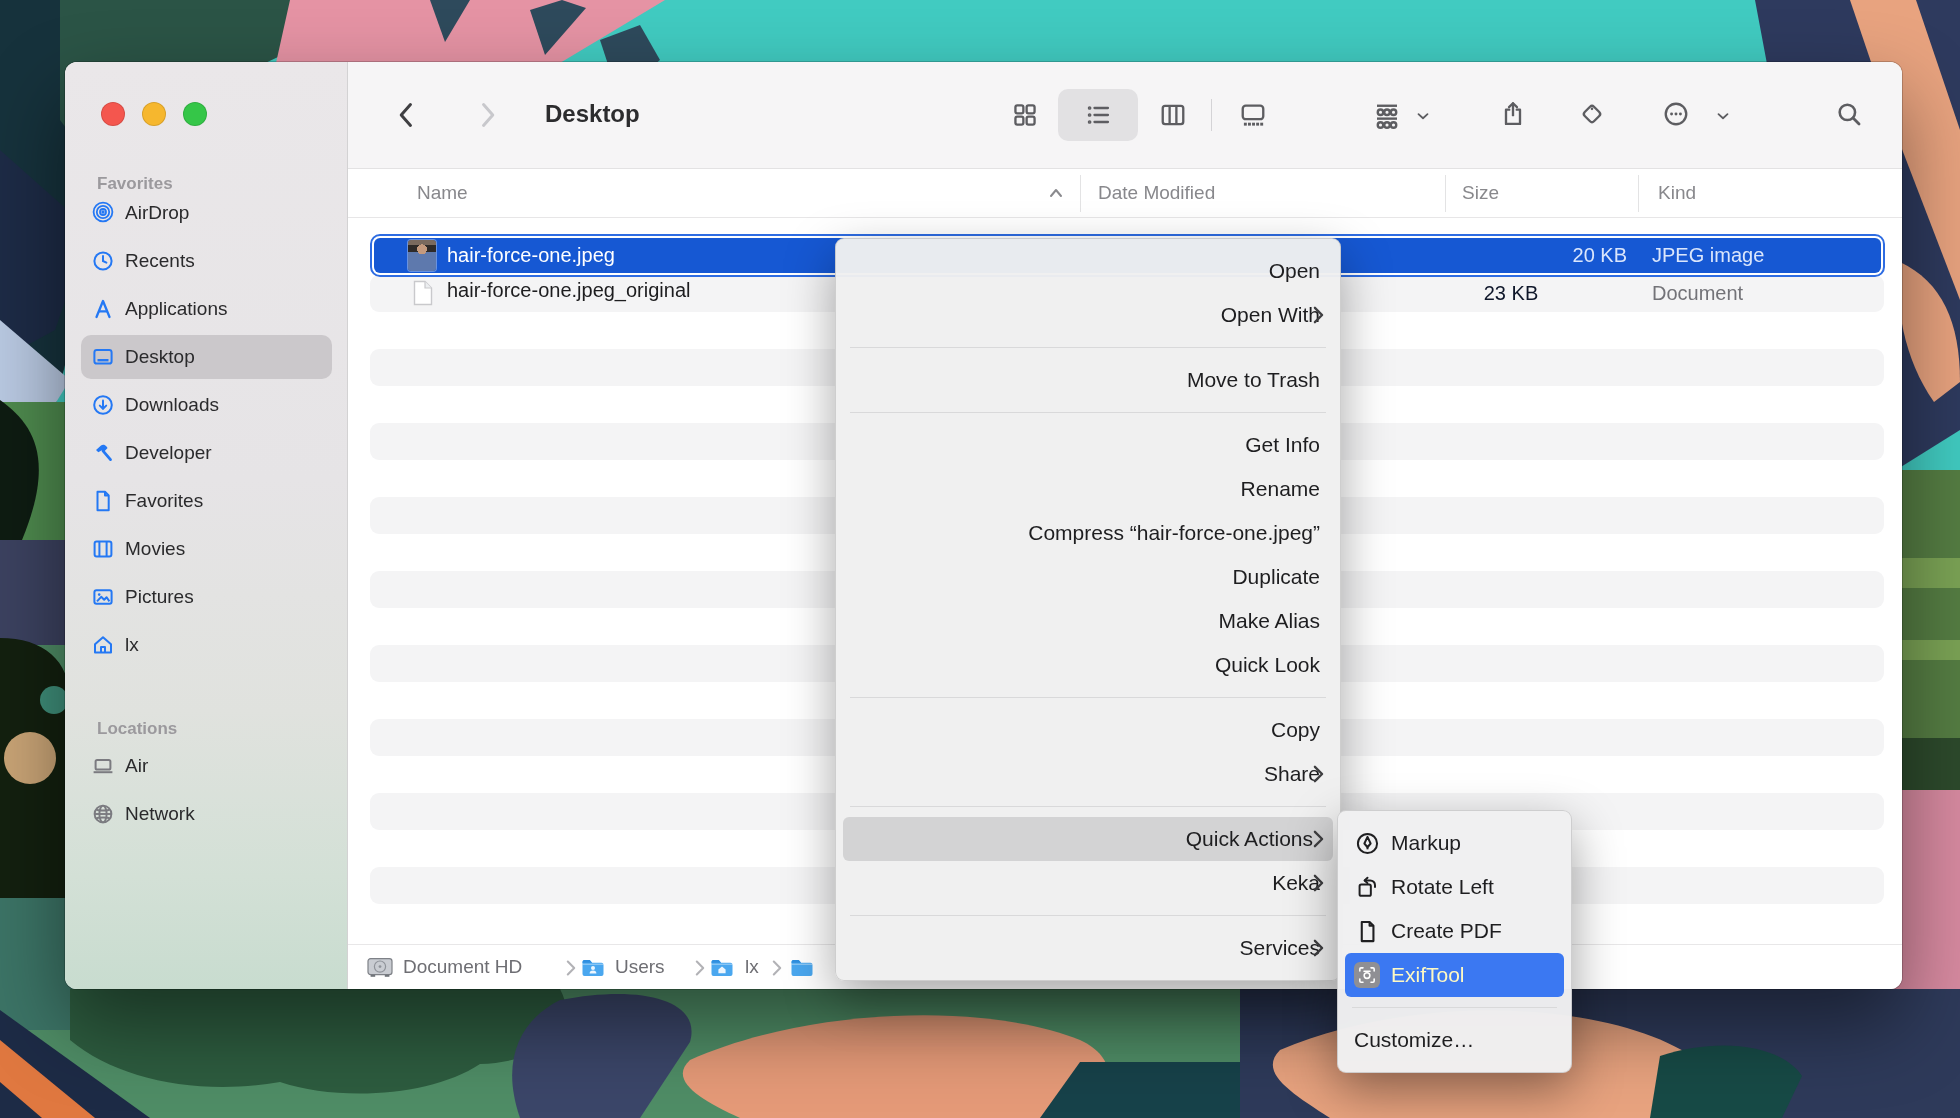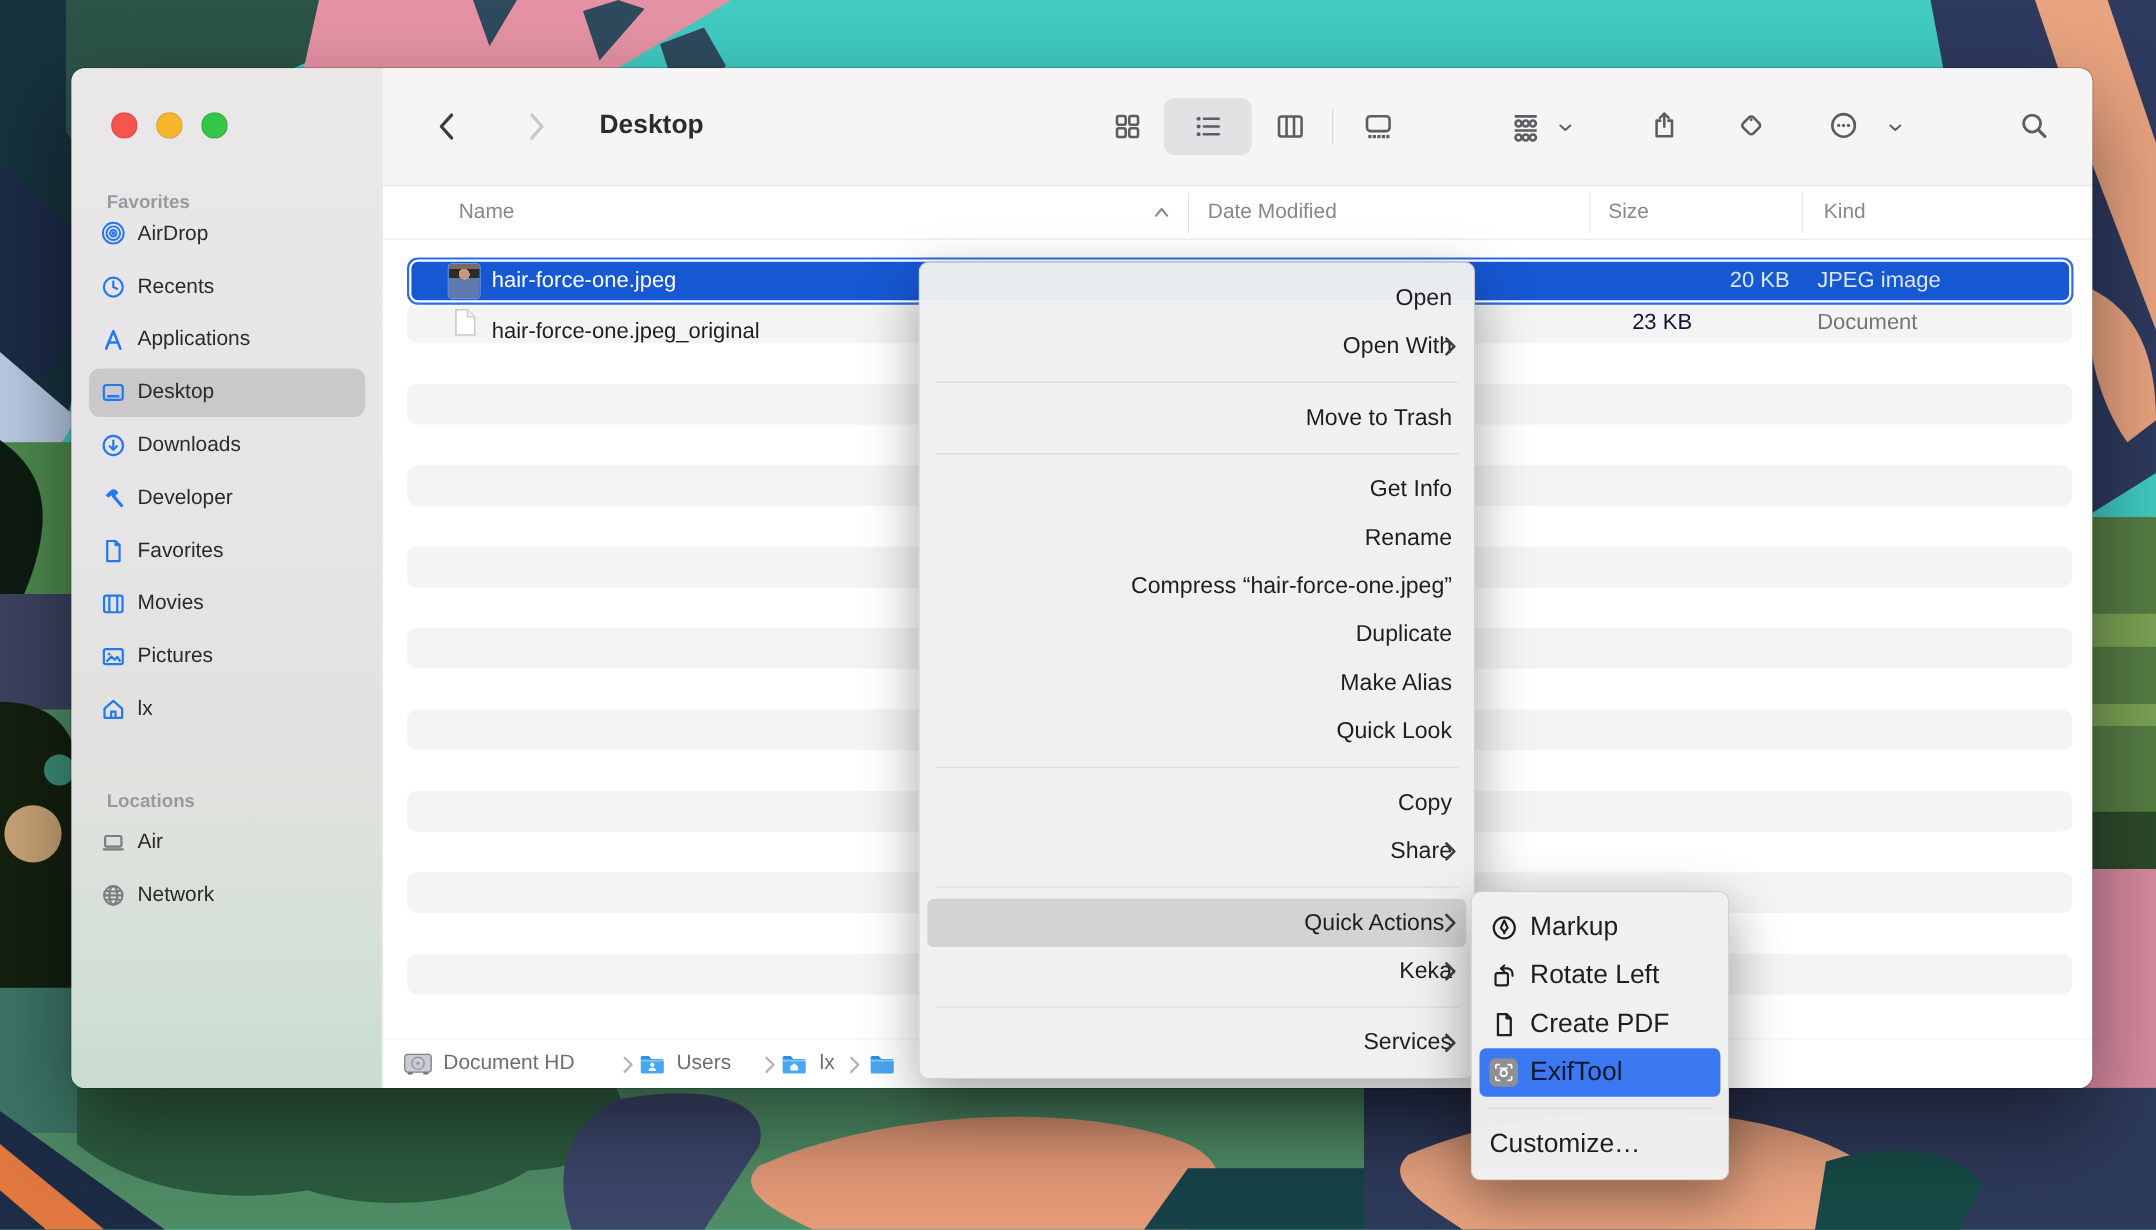--- a/index.html
+++ b/index.html
@@ -63,23 +63,23 @@
   .menu{position:absolute;background:rgba(239,239,240,.97);border:1px solid rgba(0,0,0,.14);border-radius:9px;
         box-shadow:0 18px 50px rgba(0,0,0,.35);padding:10px 0;}
   .mi{position:relative;height:44px;line-height:44px;font-size:21px;color:#1e1e20;padding:0 20px 0 25px;text-align:right;}
   .mi .chev{position:absolute;right:16px;top:13px;color:#3e3e40;}
   .mi.hl-gray{margin:0 7px;border-radius:6px;background:var(--menu-highlight-gray);}
   .mi.hl-gray .chev{right:9px;}
   .msep{height:1px;background:#d9d9da;margin:10px 14px;}
 
   .submenu{position:absolute;background:rgba(240,240,241,.98);border:1px solid rgba(0,0,0,.14);border-radius:9px;
         box-shadow:0 18px 50px rgba(0,0,0,.38);padding:10px 0;}
-  .smi{position:relative;height:44px;display:flex;align-items:center;font-size:24px;color:#1e1e20;margin:0 7px;padding:0 9px;border-radius:6px;}
+  .smi{position:relative;height:44px;display:flex;align-items:center;font-size:21px;color:#1e1e20;margin:0 7px;padding:0 9px;border-radius:6px;}
   .smi .ibox{width:26px;height:26px;margin-right:11px;display:flex;align-items:center;justify-content:center;color:#1f1f21;flex:0 0 auto;}
-  .smi.hl-blue{background:var(--menu-highlight-blue);color:#0f172a;}
+  .smi.hl-blue{background:var(--menu-highlight-blue);color:#fef9c3;}
   .exif-badge{width:26px;height:26px;border-radius:6px;background:#8f8f94;display:flex;align-items:center;justify-content:center;color:#fff;}
 </style>
 </head>
 <body>
 
 <svg width="0" height="0" style="position:absolute">
   <defs>
     <symbol id="i-chevL" viewBox="0 0 24 26">
         <path d="M15 4 L7 13 L15 22" fill="none" stroke="currentColor" stroke-width="2.6" stroke-linecap="round" stroke-linejoin="round"></path>
       </symbol>
@@ -525,21 +525,21 @@
         <div class="fill"></div>
       </div>
       <div class="thumb" style="left:60px;top:22px;"></div>
       <span class="rowtxt" style="left:99px;top:16px;line-height:43px;color:#ffffff;font-weight:400;">hair-force-one.jpeg</span>
       <span class="rowtxt" style="left:1047px;top:16px;width:232px;text-align:right;line-height:43px;color:rgba(235,242,255,.92);">20 KB</span>
       <span class="rowtxt" style="left:1304px;top:16px;line-height:43px;color:rgba(235,242,255,.92);">JPEG image</span>
 
       <svg class="icon abs filedoc" style="left:63px;top:61px;" width="24" height="28">
           <use href="#i-filedoc"></use>
         </svg>
-      <span class="rowtxt" style="left:99px;top:65px;line-height:37px;color:#1d1d1f;">hair-force-one.jpeg_original</span>
+      <span class="rowtxt" style="left:99px;top:54px;line-height:37px;color:#1d1d1f;">hair-force-one.jpeg_original</span>
       <span class="rowtxt" style="left:1047px;top:57px;width:232px;text-align:center;line-height:37px;color:#0f172a;">23 KB</span>
       <span class="rowtxt" style="left:1304px;top:57px;line-height:37px;color:#737378;">Document</span>
     </div>
 
     <div class="pathbar" style="left:283px;">
       <svg class="icon abs" style="left:19px;top:11px;" width="26" height="22">
           <use href="#i-hdd"></use>
         </svg>
       <span class="pb-lbl" style="left:55px;">Document HD</span>
       <svg class="icon abs pb-chev" style="left:218px;top:15px;" width="10" height="16">

